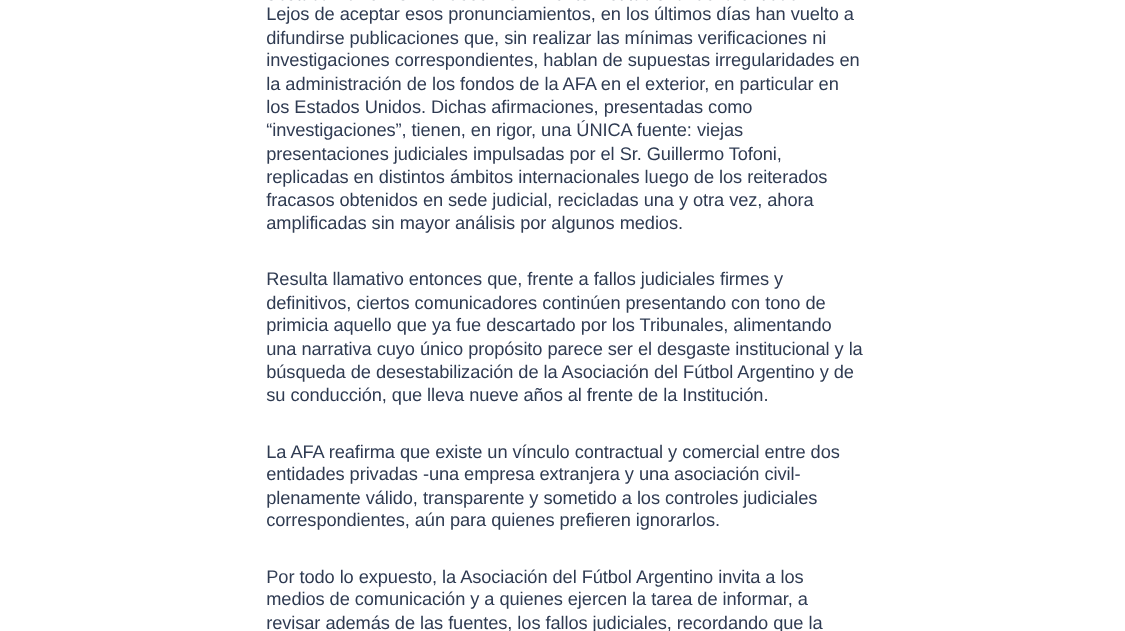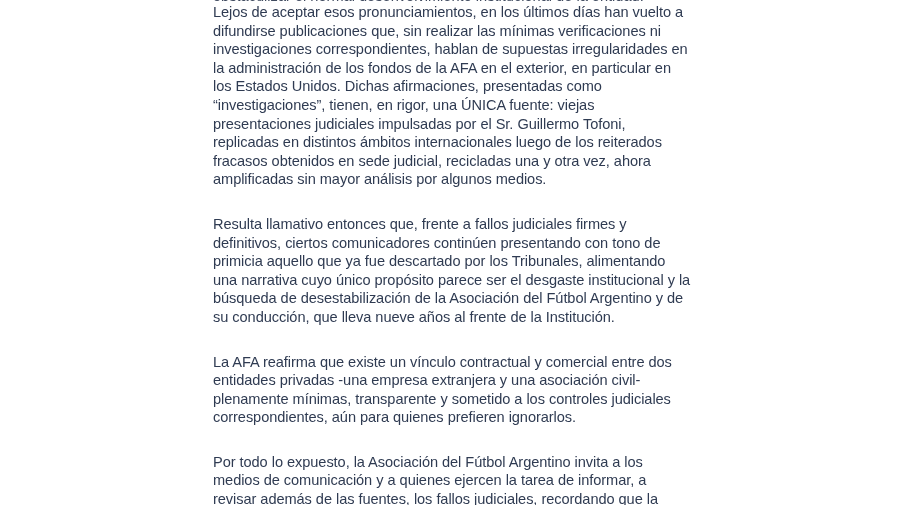--- a/index.html
+++ b/index.html
@@ -70,18 +70,18 @@
 <article id="statement-document">
 
   <div id="clipped-previous-line">obstaculizar el normal desenvolvimiento institucional de la entidad.</div>
 
   <div id="statement-body">
 
     <p class="statement-paragraph">Lejos de aceptar esos pronunciamientos, en los últimos días han vuelto a difundirse publicaciones que, sin realizar las mínimas verificaciones ni investigaciones correspondientes, hablan de supuestas irregularidades en la administración de los fondos de la AFA en el exterior, en particular en los Estados Unidos. Dichas afirmaciones, presentadas como “investigaciones”, tienen, en rigor, una ÚNICA fuente: viejas presentaciones judiciales impulsadas por el Sr. Guillermo Tofoni, replicadas en distintos ámbitos internacionales luego de los reiterados fracasos obtenidos en sede judicial, recicladas una y otra vez, ahora amplificadas sin mayor análisis por algunos medios.</p>
 
     <p class="statement-paragraph">Resulta llamativo entonces que, frente a fallos judiciales firmes y definitivos, ciertos comunicadores continúen presentando con tono de primicia aquello que ya fue descartado por los Tribunales, alimentando una narrativa cuyo único propósito parece ser el desgaste institucional y la búsqueda de desestabilización de la Asociación del Fútbol Argentino y de su conducción, que lleva nueve años al frente de la Institución.</p>
 
-    <p class="statement-paragraph">La AFA reafirma que existe un vínculo contractual y comercial entre dos entidades privadas -una empresa extranjera y una asociación civil- plenamente mínimas, transparente y sometido a los controles judiciales correspondientes, aún para quienes prefieren ignorarlos.</p>
+    <p class="statement-paragraph">La AFA reafirma que existe un vínculo contractual y comercial entre dos entidades privadas -una empresa extranjera y una asociación civil- plenamente válido, transparente y sometido a los controles judiciales correspondientes, aún para quienes prefieren ignorarlos.</p>
 
     <p class="statement-paragraph">Por todo lo expuesto, la Asociación del Fútbol Argentino invita a los medios de comunicación y a quienes ejercen la tarea de informar, a revisar además de las fuentes, los fallos judiciales, recordando que la responsabilidad de informar con veracidad implica evitar contribuir a operaciones que responden a intereses particulares.</p>
 
   </div>
 </article>
 
 </body></html>

